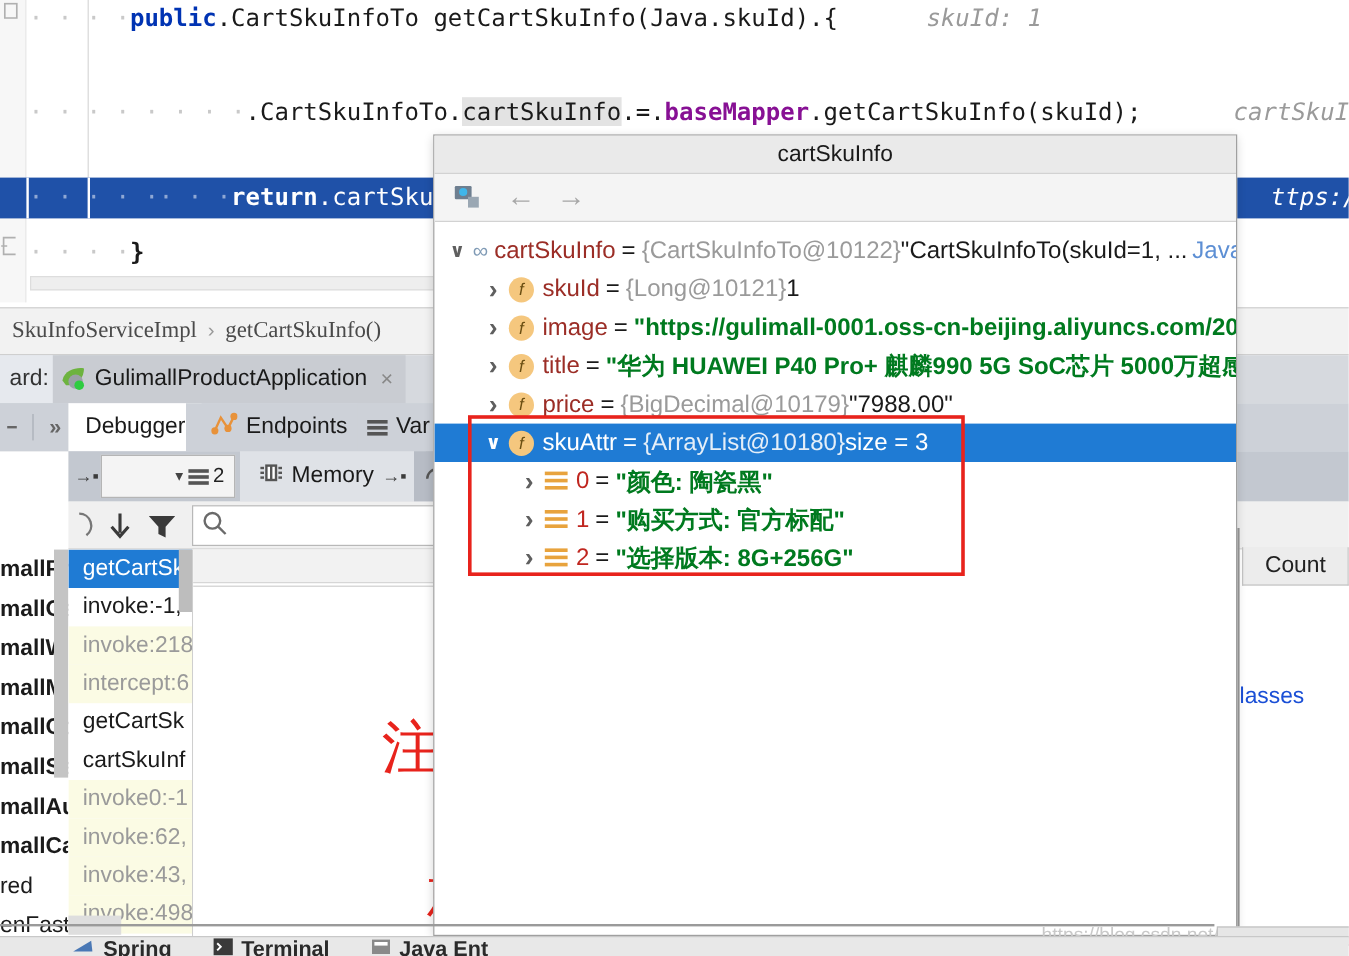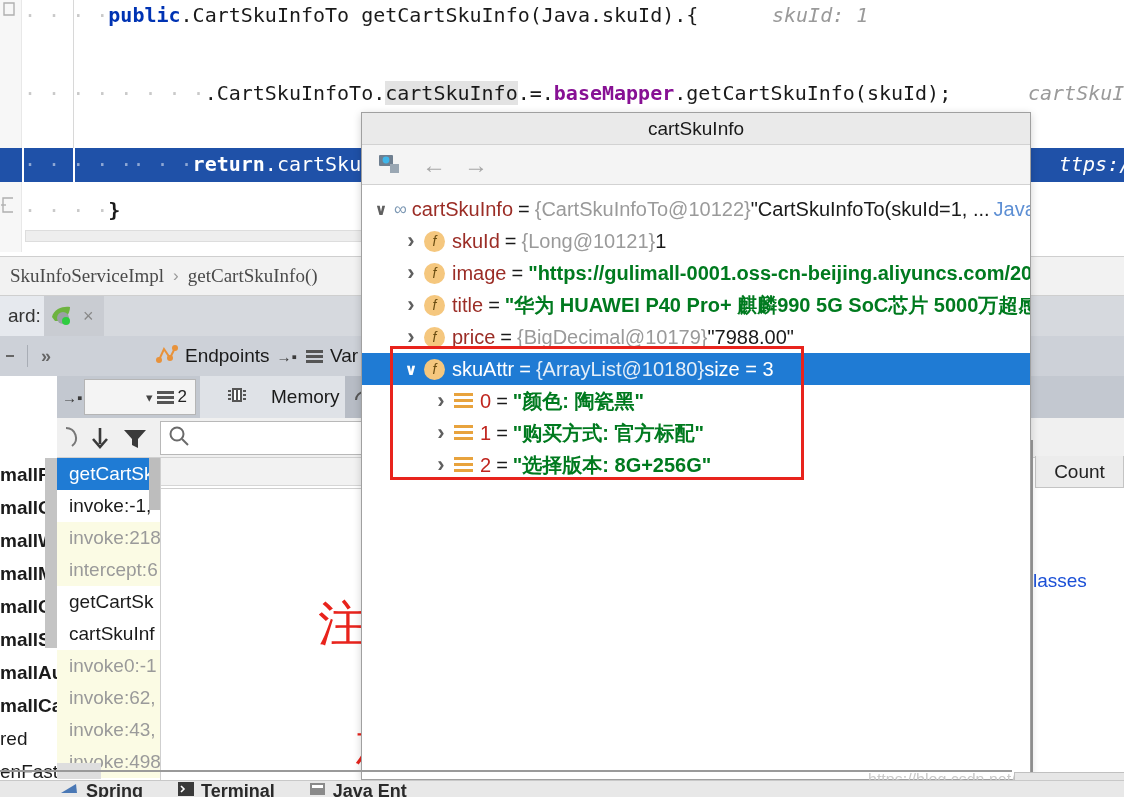--- a/index.html
+++ b/index.html
@@ -53,31 +53,31 @@
   .apptab-title { font-size: 19px; color: #1a1a1a; }
   .apptab-close { font-size: 18px; color: #888; margin-left: 4px; }
   .spring-icon { width: 22px; height: 22px; position: relative; }
 
   
   .dbgtabs { position: absolute; left: 0; top: 336px; width: 1124px; height: 40px; background: #cdd1d8; }
   .leftstrip { position: absolute; left: 0; top: 336px; width: 57px; height: 40px; background: #cdd1d8; display: flex; align-items: center; justify-content: space-between; padding: 0 6px; }
   .chev2 { font-size: 18px; color: #666; font-weight: bold; }
   .vsep { width: 1px; height: 22px; background: #a8adb5; }
   .tab-debugger { position: absolute; left: 57px; top: 336px; height: 40px; background: #ffffff; display: flex; align-items: center; padding: 0 14px; font-size: 19px; color: #1a1a1a; }
-  .tab-endpoints { position: absolute; left: 155px; top: 336px; height: 40px; background: #cdd1d8; display: flex; align-items: center; gap: 7px; padding: 0 1px; font-size: 19px; color: #1a1a1a; }
+  .tab-endpoints { position: absolute; left: 155px; top: 336px; height: 40px; background: #cdd1d8; display: flex; align-items: center; gap: 7px; padding: 0 21px; font-size: 19px; color: #1a1a1a; }
   .tab-variables { position: absolute; left: 298px; top: 336px; height: 40px; background: #cdd1d8; display: flex; align-items: center; gap: 7px; padding: 0 8px; font-size: 19px; color: #1a1a1a; }
   .pin-glyph { font-size: 15px; color: #3b3b3b; }
   .lines-icon { display: inline-block; width: 17px; height: 14px; position: relative; }
   .lines-icon i { position: absolute; left: 0; width: 17px; height: 2.5px; background: #555; }
 
   
   .toolrow2 { position: absolute; left: 57px; top: 376px; width: 1067px; height: 42px; background: #c3c8d0; }
   .tr2-btn { position: absolute; top: 376px; height: 42px; display: flex; align-items: center; }
   .frames-box { position: absolute; left: 84px; top: 379px; width: 112px; height: 36px; background: #f4f4f4; border: 1px solid #b5b5b5; display: flex; align-items: center; justify-content: flex-end; gap: 4px; padding-right: 8px; }
-  .tab-memory { position: absolute; left: 200px; top: 376px; height: 42px; background: #dfe2e7; display: flex; align-items: center; gap: 24px; padding: 0 27px; font-size: 19px; color: #1a1a1a; }
+  .tab-memory { position: absolute; left: 200px; top: 376px; height: 42px; background: #dfe2e7; display: flex; align-items: center; gap: 7px; padding: 0 16px; font-size: 19px; color: #1a1a1a; }
   .tab-overhead { position: absolute; left: 345px; top: 376px; height: 42px; background: #b7bcc5; display: flex; align-items: center; gap: 6px; padding: 0 8px; font-size: 19px; color: #1a1a1a; }
 
   
   .toolrow3 { position: absolute; left: 57px; top: 418px; width: 1067px; height: 40px; background: #f0f0f0; border-bottom: 1px solid #d0d0d0; }
   .searchbox { position: absolute; left: 160px; top: 421px; width: 205px; height: 34px; background: #ffffff; border: 1px solid #b8b8b8; display: flex; align-items: center; padding-left: 7px; }
 
   
   .projtree { position: absolute; left: 0; top: 458px; width: 57px; height: 330px; background: #ffffff; overflow: hidden; }
   .pt-item { height: 33px; display: flex; align-items: center; font-size: 19px; color: #1b1b1b; white-space: nowrap; padding-left: 0px; }
   .pt-item.bold { font-weight: bold; }
@@ -188,29 +188,33 @@
   <div class="runtabs"></div>
   <div class="dash-label">ard:</div>
   <div class="apptab">
     <span class="spring-icon">
       <svg viewBox="0 0 22 22" width="22" height="22">
           <path d="M2 12 C4 3, 14 1, 20 2 C20 10, 14 17, 5 16 Z" fill="#6db33f"></path>
           <circle cx="13" cy="13" r="6" fill="#9aa0a6"></circle>
           <circle cx="16" cy="16" r="4" fill="#2ecc40"></circle>
         </svg>
     </span>
+    <span class="apptab-title">GulimallProductApplication</span>
     <span class="apptab-close">×</span>
   </div>
 
   <div class="dbgtabs"></div>
   <div class="leftstrip">
     <span style="width:8px;height:2px;background:#666;display:inline-block;"></span>
     <span class="vsep"></span>
     <span class="chev2">»</span>
   </div>
+  <div class="tab-debugger">
+      <span>Debugger</span>
+    </div>
   <div class="tab-endpoints">
     <span>
       <svg width="22" height="20" viewBox="0 0 22 20">
           <path d="M3 16 L8 5 L14 14 L19 4" stroke="#e8923a" stroke-width="2" fill="none"></path>
           <circle cx="3" cy="16" r="3" fill="#e8923a"></circle>
           <circle cx="14" cy="14" r="3" fill="#e8923a"></circle>
           <circle cx="19" cy="4" r="3" fill="#e8923a"></circle>
         </svg>
     </span>
     <span>Endpoints</span>

